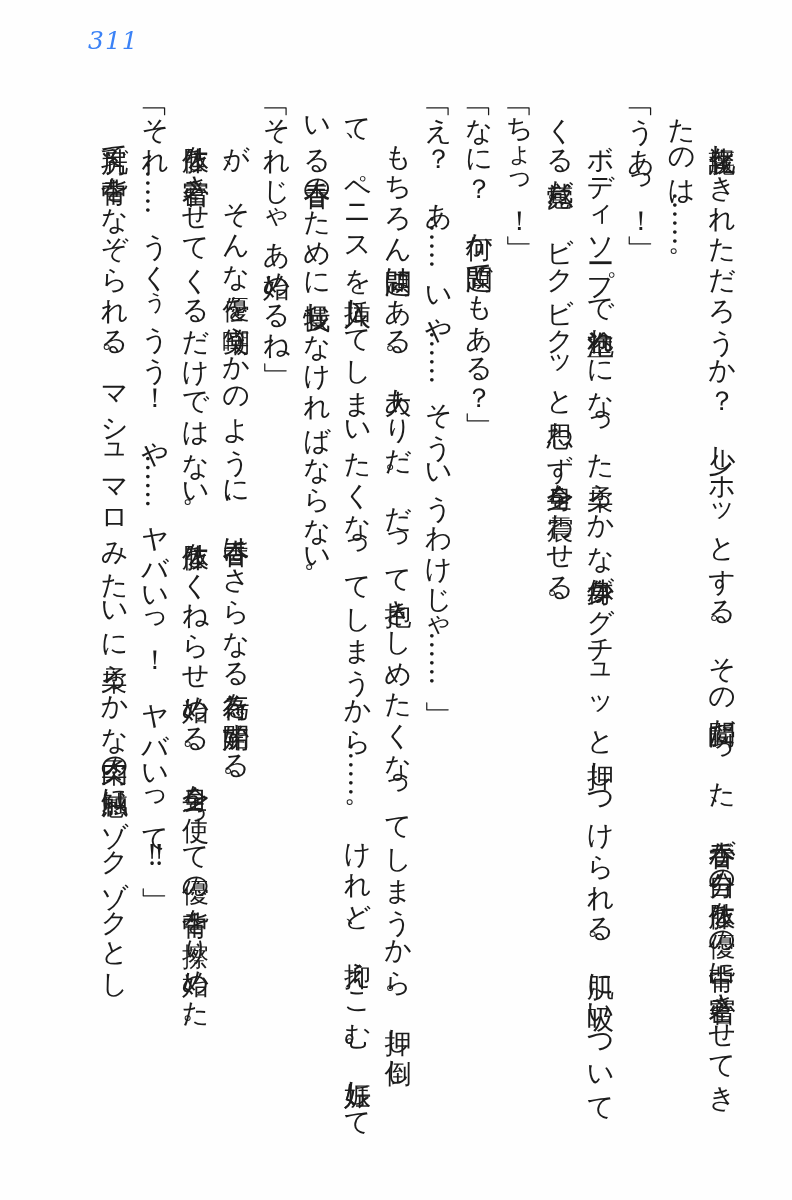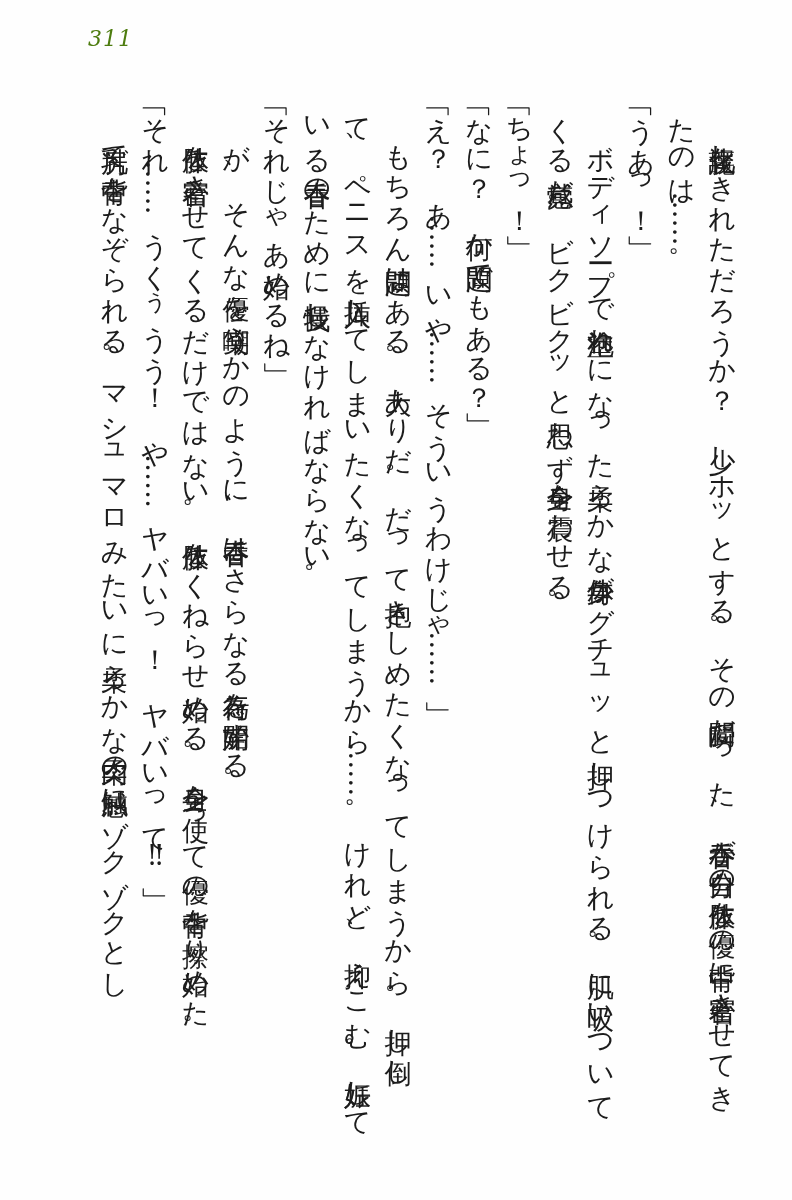--- a/index.html
+++ b/index.html
@@ -15,23 +15,23 @@
     font-family: "DejaVu Serif", "Liberation Serif", serif;
   }
   .page {
     position: absolute;
     inset: 0;
   }
   .page-number {
     position: absolute;
     top: 26px;
     left: 88px;
-    font-size: 22px;
+    font-size: 25px;
     font-style: italic;
-    color: #4d7c0f;
+    color: #3b82f6;
     letter-spacing: 1px;
   }
   .text-block {
     position: absolute;
     top: 99px;
     right: 50px;
     height: 1026px;
     writing-mode: vertical-rl;
     -webkit-writing-mode: vertical-rl;
     text-orientation: mixed;

